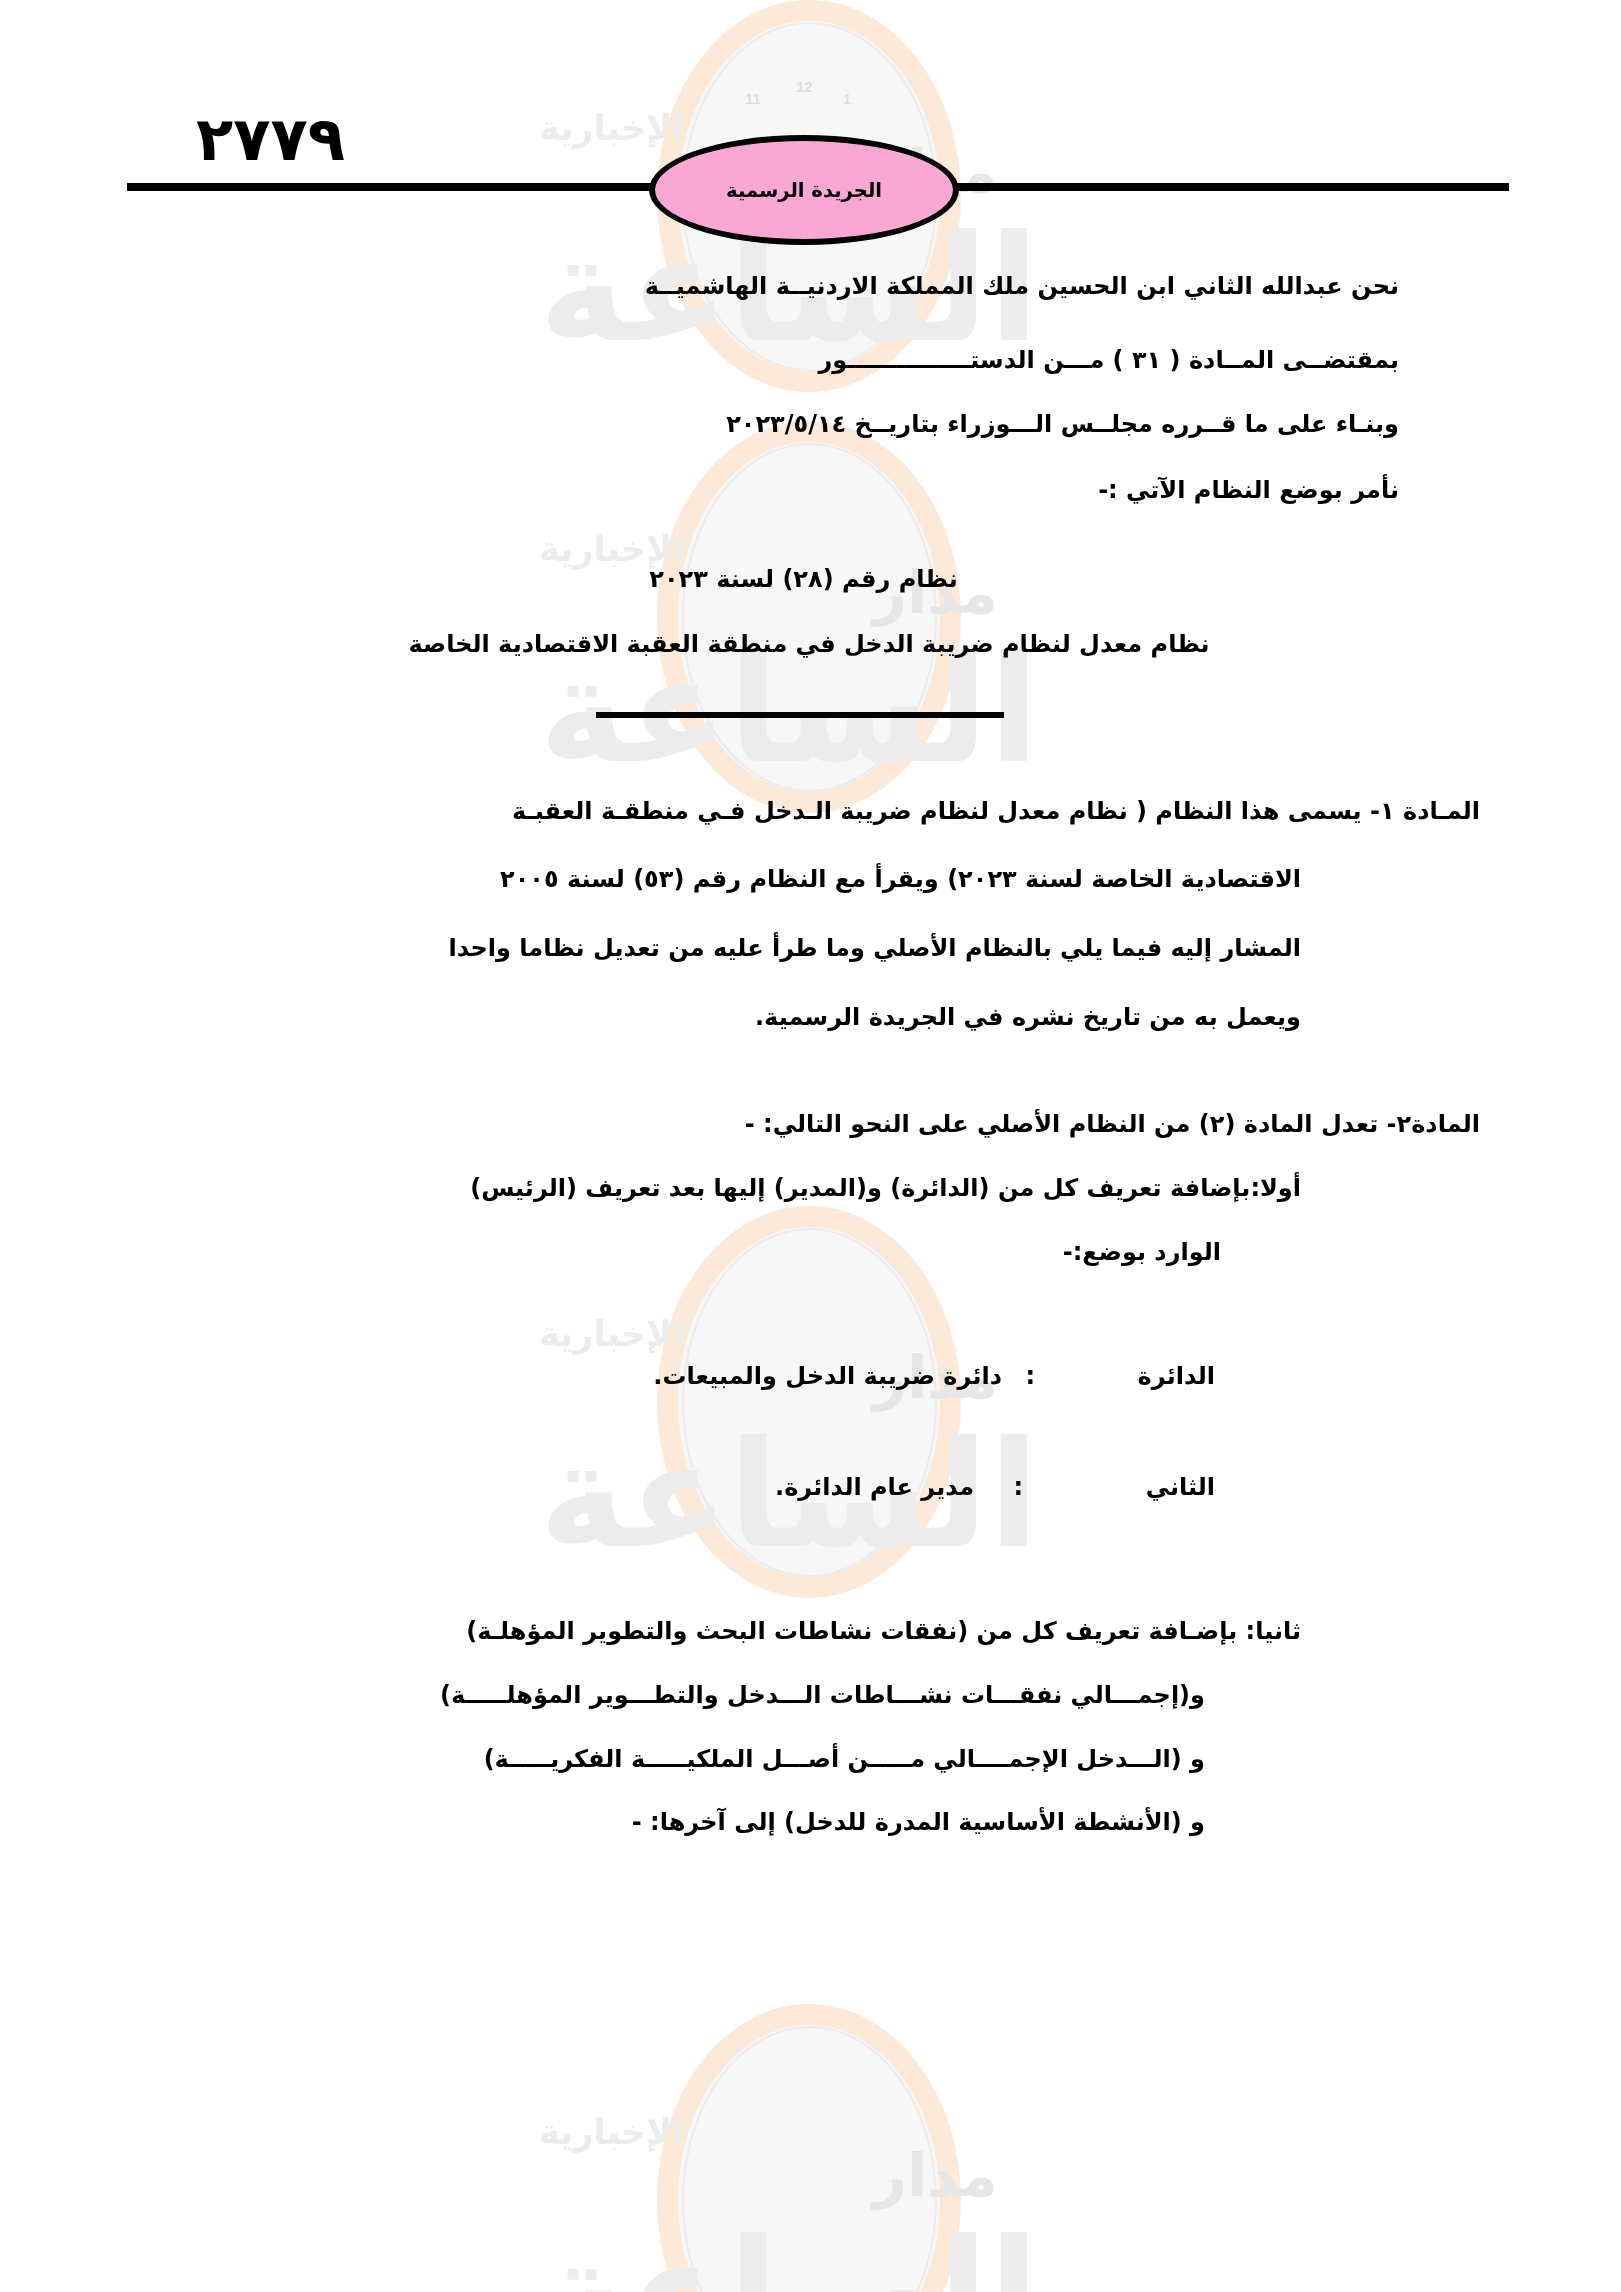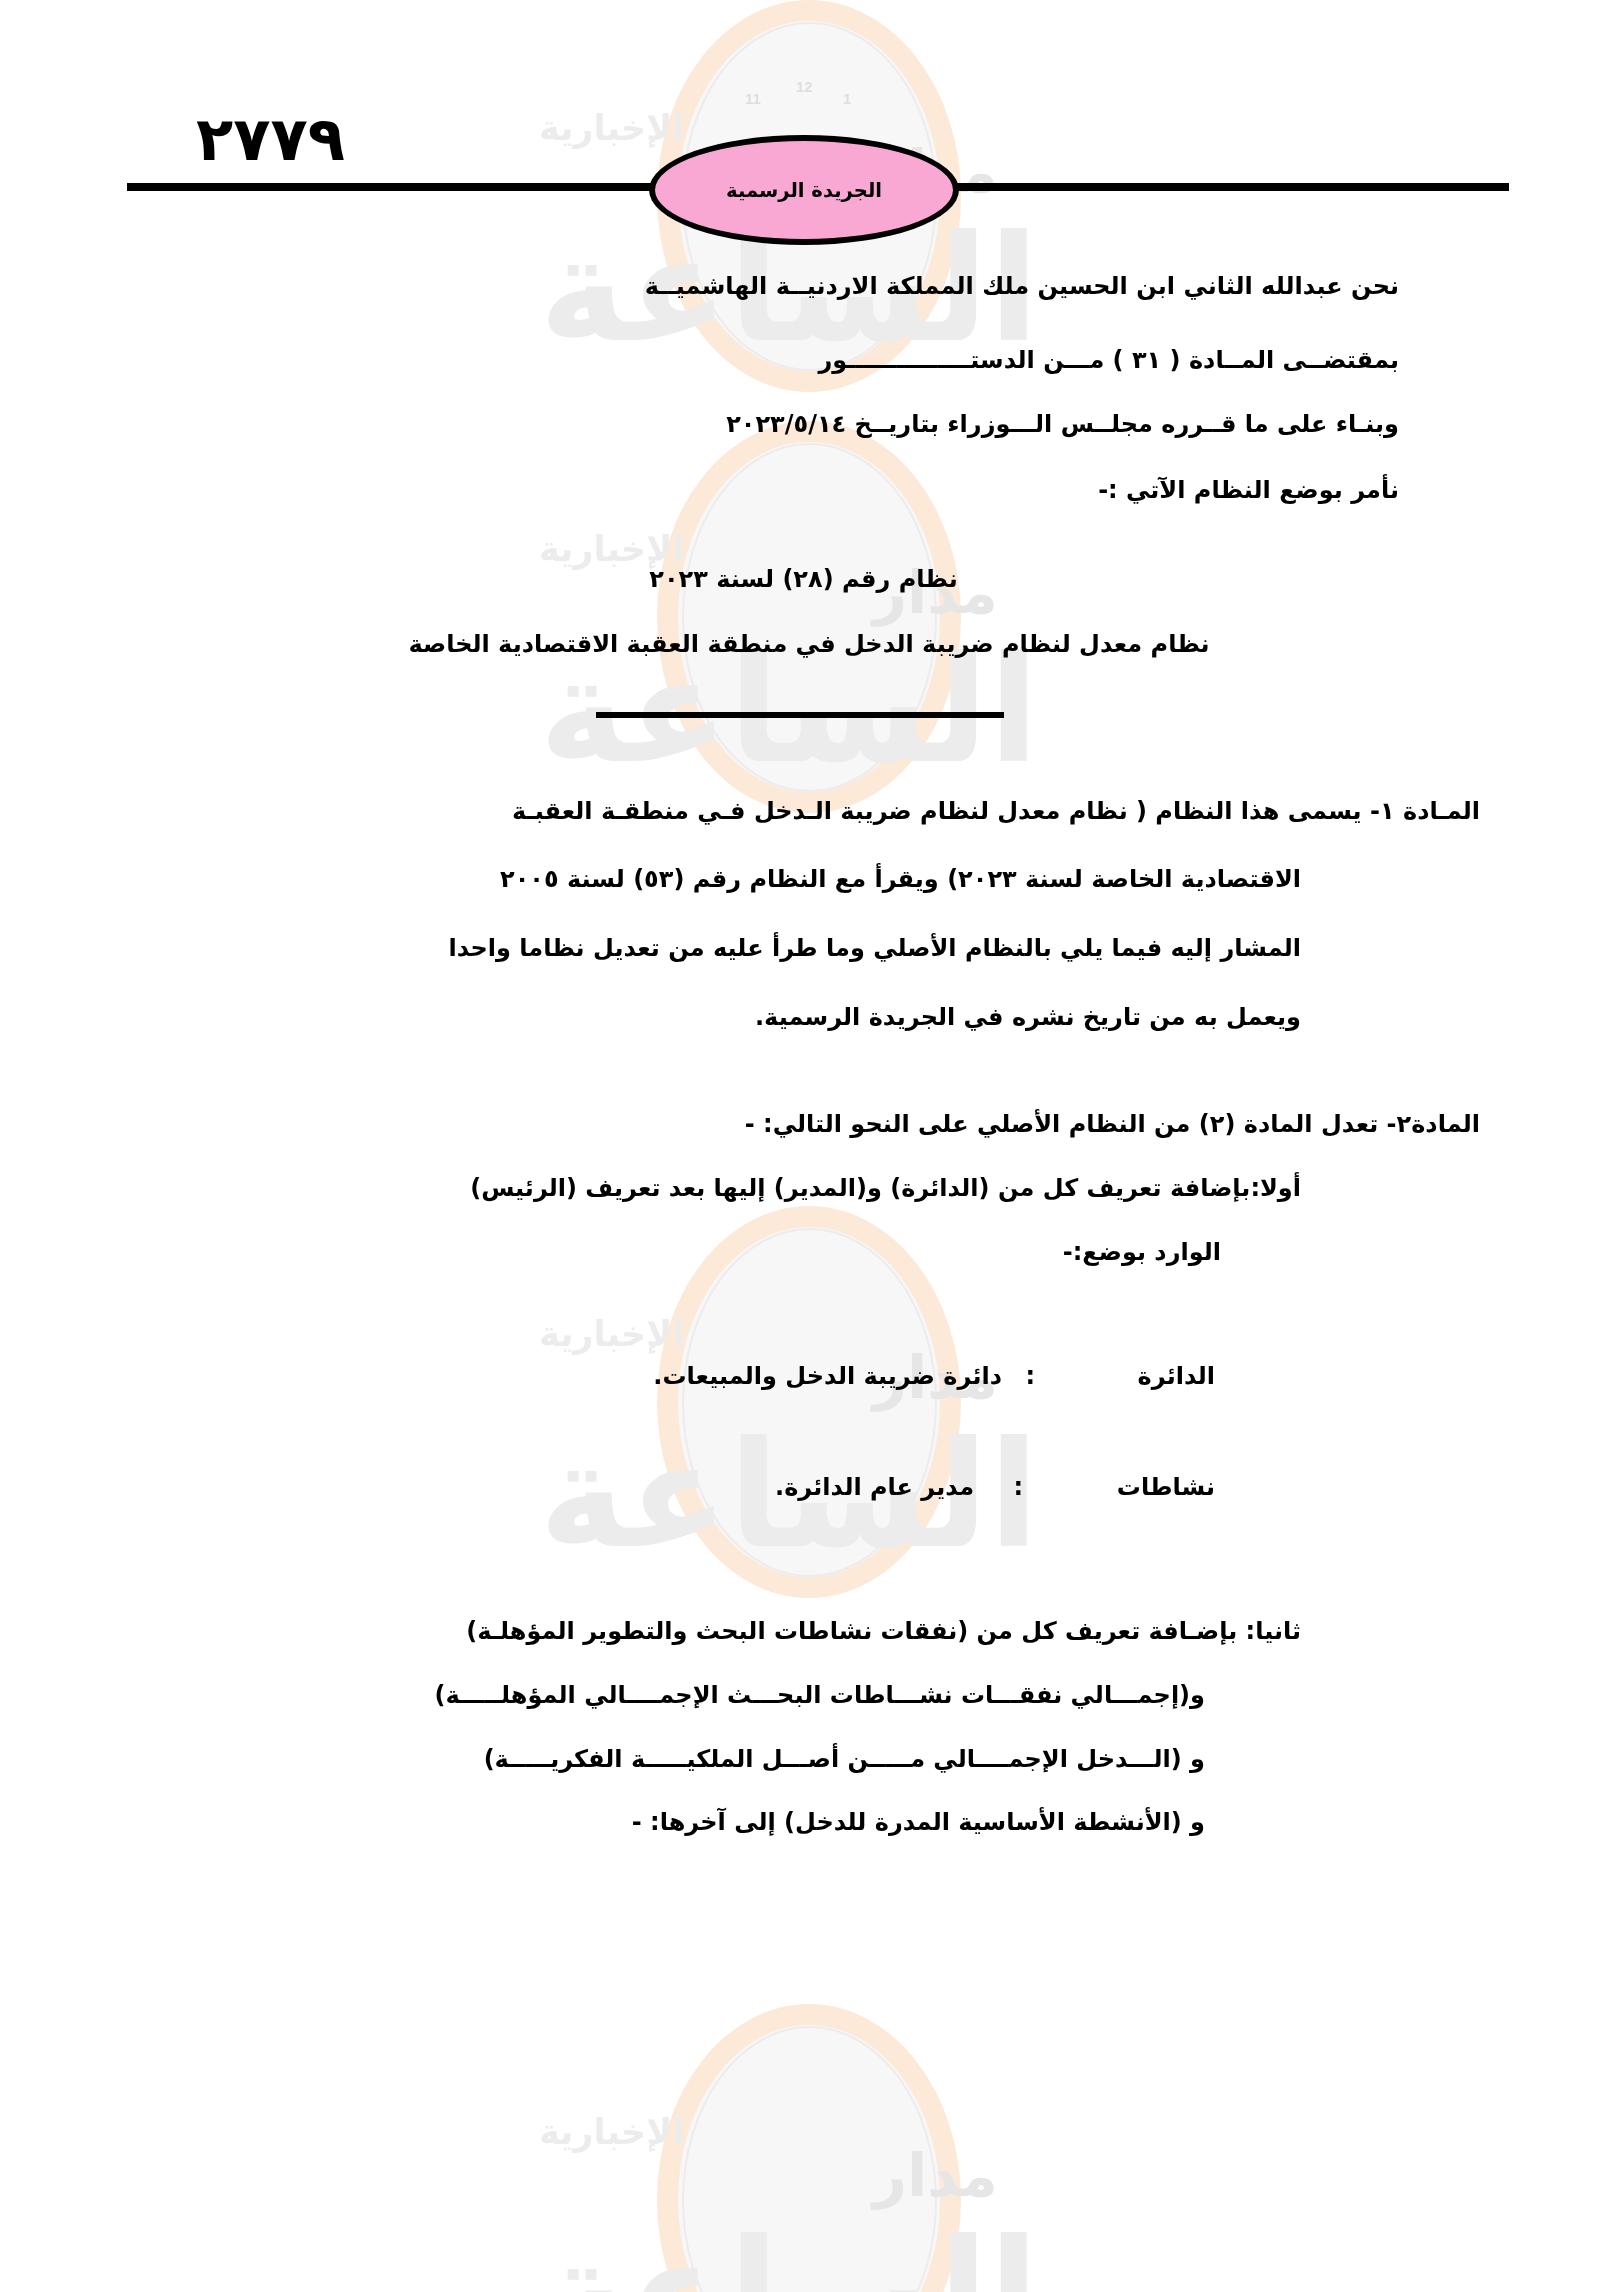--- a/index.html
+++ b/index.html
@@ -79,21 +79,21 @@
 <div class="txt" style="right:320px; top:1005px;">ويعمل به من تاريخ نشره في الجريدة الرسمية.</div>
 
 <div class="txt" style="right:141px; top:1112px;">المادة٢- تعدل المادة (٢) من النظام الأصلي على النحو التالي: -</div>
 <div class="txt" style="right:320px; top:1176px;">أولا:بإضافة تعريف كل من (الدائرة) و(المدير) إليها بعد تعريف (الرئيس)</div>
 <div class="txt" style="right:400px; top:1240px;">الوارد بوضع:-</div>
 
 <div class="txt" style="right:406px; top:1364px;">الدائرة</div>
 <div class="txt" style="right:586px; top:1364px;">:</div>
 <div class="txt" style="right:619px; top:1364px;">دائرة ضريبة الدخل والمبيعات.</div>
 
-<div class="txt" style="right:406px; top:1475px;">نشاطات</div>
+<div class="txt" style="right:406px; top:1475px;">الثاني</div>
 <div class="txt" style="right:598px; top:1475px;">:</div>
 <div class="txt" style="right:647px; top:1475px;">مدير عام الدائرة.</div>
 
 <div class="txt" style="right:320px; top:1619px;">ثانيا: بإضـافة تعريف كل من (نفقات نشاطات البحث والتطوير المؤهلـة)</div>
-<div class="txt" style="right:416px; top:1683px;">و(إجمـــالي نفقـــات نشـــاطات البحـــث الإجمــــالي المؤهلـــــة)</div>
+<div class="txt" style="right:416px; top:1683px;">و(إجمـــالي نفقـــات نشـــاطات الـــدخل والتطـــوير المؤهلـــــة)</div>
 <div class="txt" style="right:416px; top:1747px;">و (الـــدخل الإجمــــالي مـــــن أصـــل الملكيـــــة الفكريـــــة)</div>
 <div class="txt" style="right:416px; top:1810px;">و (الأنشطة الأساسية المدرة للدخل) إلى آخرها: -</div>
 
 
 </body></html>

